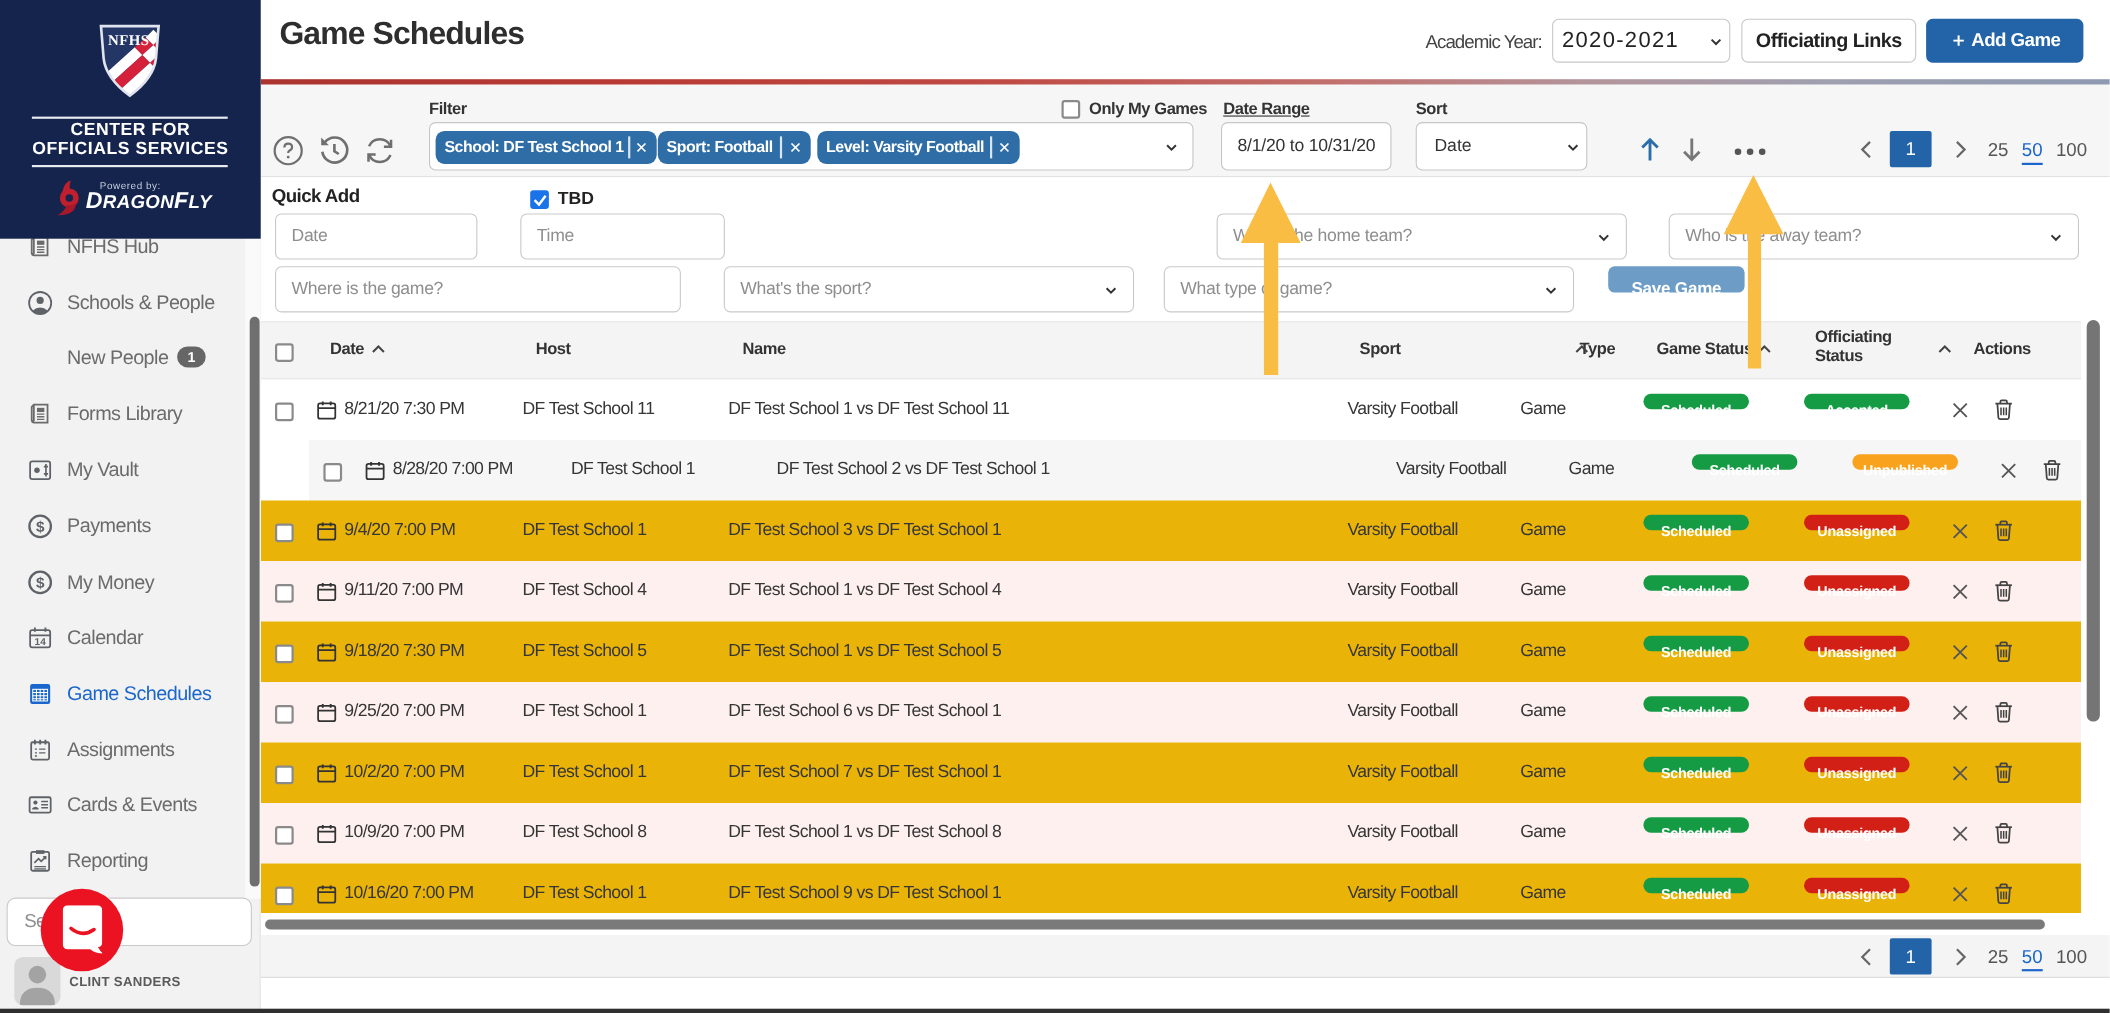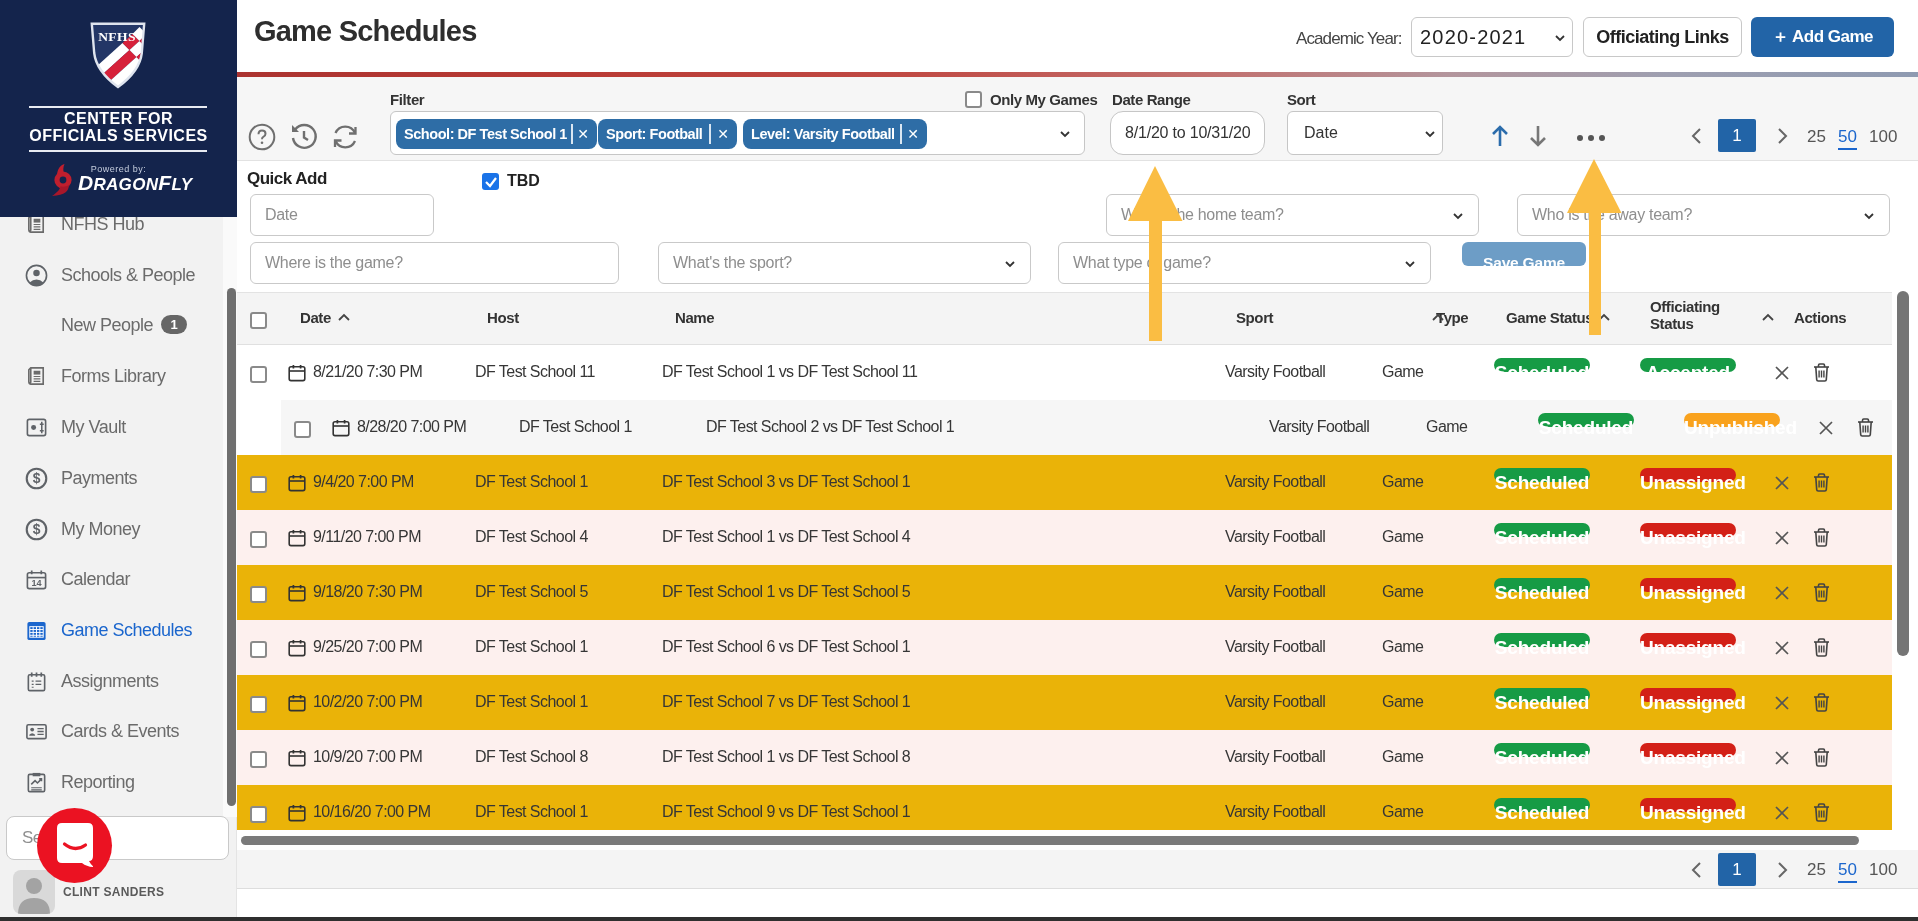--- a/index.html
+++ b/index.html
@@ -47,21 +47,21 @@
 
 #quickadd { left:0; top:162px; width:1681px; height:130px; background:#fff; }
 .qa-in { position:absolute; height:42px; background:#fff; border:1px solid #c9c9c9; border-radius:6px; font-size:16px; color:#8e8e8e; letter-spacing:-0.3px; padding-left:14px; line-height:40px; white-space:nowrap;}
 .chev { position:absolute; width:12px; height:12px; }
 
 #table { left:0; top:292px; width:1655px; height:538px; overflow:hidden; }
 #thead { position:absolute; left:0; top:0; width:1655px; height:53px; background:#f4f4f4; border-top:1px solid #e3e3e3; border-bottom:1px solid #e0e0e0; }
 .th { position:absolute; font-size:15px; font-weight:bold; color:#333; letter-spacing:-0.4px; }
 .row { position:absolute; left:0; width:1655px; height:55px; }
 .rc { position:absolute; font-size:16px; color:#363636; top:18px; letter-spacing:-0.55px; }
-.pill { position:absolute; top:13px; width:96px; height:14px; border-radius:9px; color:#fff; font-size:19px; font-weight:bold; text-align:center; line-height:30px; letter-spacing:-0.2px;}
+.pill { position:absolute; top:13px; width:96px; height:14px; border-radius:9px; color:#fff; font-size:13px; font-weight:bold; text-align:center; line-height:30px; letter-spacing:-0.2px;}
 .pg { background:#169b45; }
 .po { background:#f9a21d; }
 .pr { background:#d32017; }
 .bg-w { background:#fff; } .bg-g { background:#f6f6f6; }
 .bg-p1 { background:#eab308; } .bg-p2 { background:#fdf0ee; }
 
 #hthumb { left:4px; top:836px; width:1618px; height:9px; background:#7a7a7a; border-radius:5px; z-index:4;}
 #vthumb { left:1660px; top:291px; width:12px; height:365px; background:#757575; border-radius:6px; z-index:4;}
 #pagebar { left:0; top:850px; width:1681px; height:39px; background:#f4f4f4; border-bottom:1px solid #ddd; }
 #botwhite { left:0; top:890px; width:1681px; height:27px; background:#fff; }
@@ -120,22 +120,22 @@
         <span class="sep"></span>
         <span class="x">✕</span>
       </div>
     <div class="chip" style="left:506px;width:184px;">
         <span>Level: Varsity Football</span>
         <span class="sep"></span>
         <span class="x">✕</span>
       </div>
     <div class="cbx" style="left:728px;top:14px;"></div>
     <div class="flbl" style="left:753px;">Only My Games</div>
-    <div class="flbl" style="left:875px;">Date Range</div>
-    <div class="finput" style="left:873px;width:155px;border-radius:13px;">
+    <div class="flbl" style="left:875px;text-decoration:underline;">Date Range</div>
+    <div class="finput" style="left:873px;width:155px;">
         <span style="position:absolute;left:14px;top:12px;font-size:16px;letter-spacing:-0.2px;color:#333;white-space:nowrap;">8/1/20 to 10/31/20</span>
       </div>
     <div class="flbl" style="left:1050px;">Sort</div>
     <div class="finput" style="left:1050px;width:156px;">
         <span style="position:absolute;left:16px;top:12px;font-size:16px;color:#333;">Date</span>
       <svg class="chev" style="left:136px;top:16px;" viewBox="0 0 12 12">
           <path d="M2 4l4 4 4-4" fill="none" stroke="#333" stroke-width="1.8"></path>
         </svg>
     </div>
     <svg class="ic" style="left:1253px;top:47px;" width="20" height="24" viewBox="0 0 20 24">
@@ -162,20 +162,21 @@
   </div>
   <div class="abs" id="quickadd">
     <div style="position:absolute;left:10px;top:7px;font-size:17px;font-weight:bold;letter-spacing:-0.5px;color:#222;">Quick Add</div>
     <div style="position:absolute;left:245px;top:11px;width:17px;height:17px;background:#1a73e8;border-radius:3px;">
       <svg style="position:absolute;left:2px;top:3px;" width="14" height="12" viewBox="0 0 14 12">
           <path d="M2 6l4 4 6-8" fill="none" stroke="#fff" stroke-width="2.2"></path>
         </svg>
     </div>
     <div style="position:absolute;left:270px;top:10px;font-size:16px;font-weight:bold;color:#222;">TBD</div>
     <div class="qa-in" style="left:13px;top:32px;width:184px;">Date</div>
+    <div class="qa-in" style="left:236px;top:32px;width:186px;">Time</div>
     <div class="qa-in" style="left:869px;top:32px;width:373px;">Who is the home team?
       <svg class="chev" style="left:345px;top:15px;" viewBox="0 0 12 12">
           <path d="M2 4l4 4 4-4" fill="none" stroke="#333" stroke-width="1.8"></path>
         </svg></div>
     <div class="qa-in" style="left:1280px;top:32px;width:373px;">Who is the away team?
       <svg class="chev" style="left:345px;top:15px;" viewBox="0 0 12 12">
           <path d="M2 4l4 4 4-4" fill="none" stroke="#333" stroke-width="1.8"></path>
         </svg></div>
     <div class="qa-in" style="left:13px;top:80px;width:369px;">Where is the game?</div>
     <div class="qa-in" style="left:421px;top:80px;width:373px;">What's the sport?

